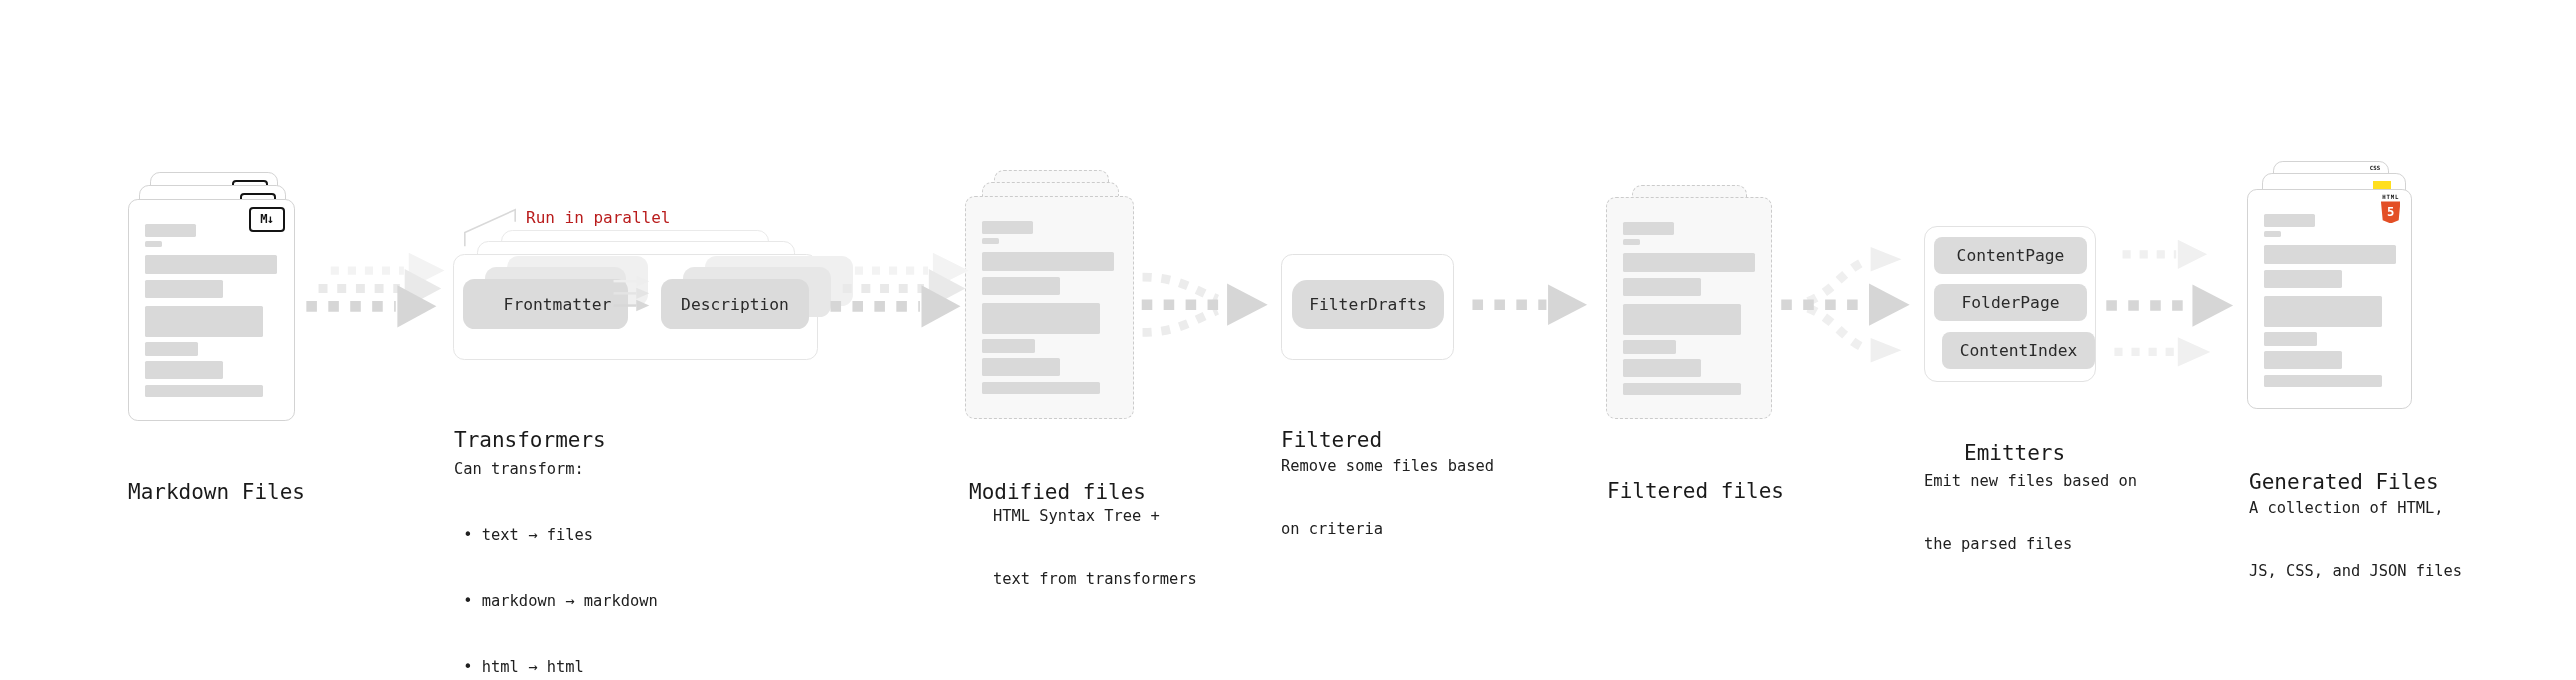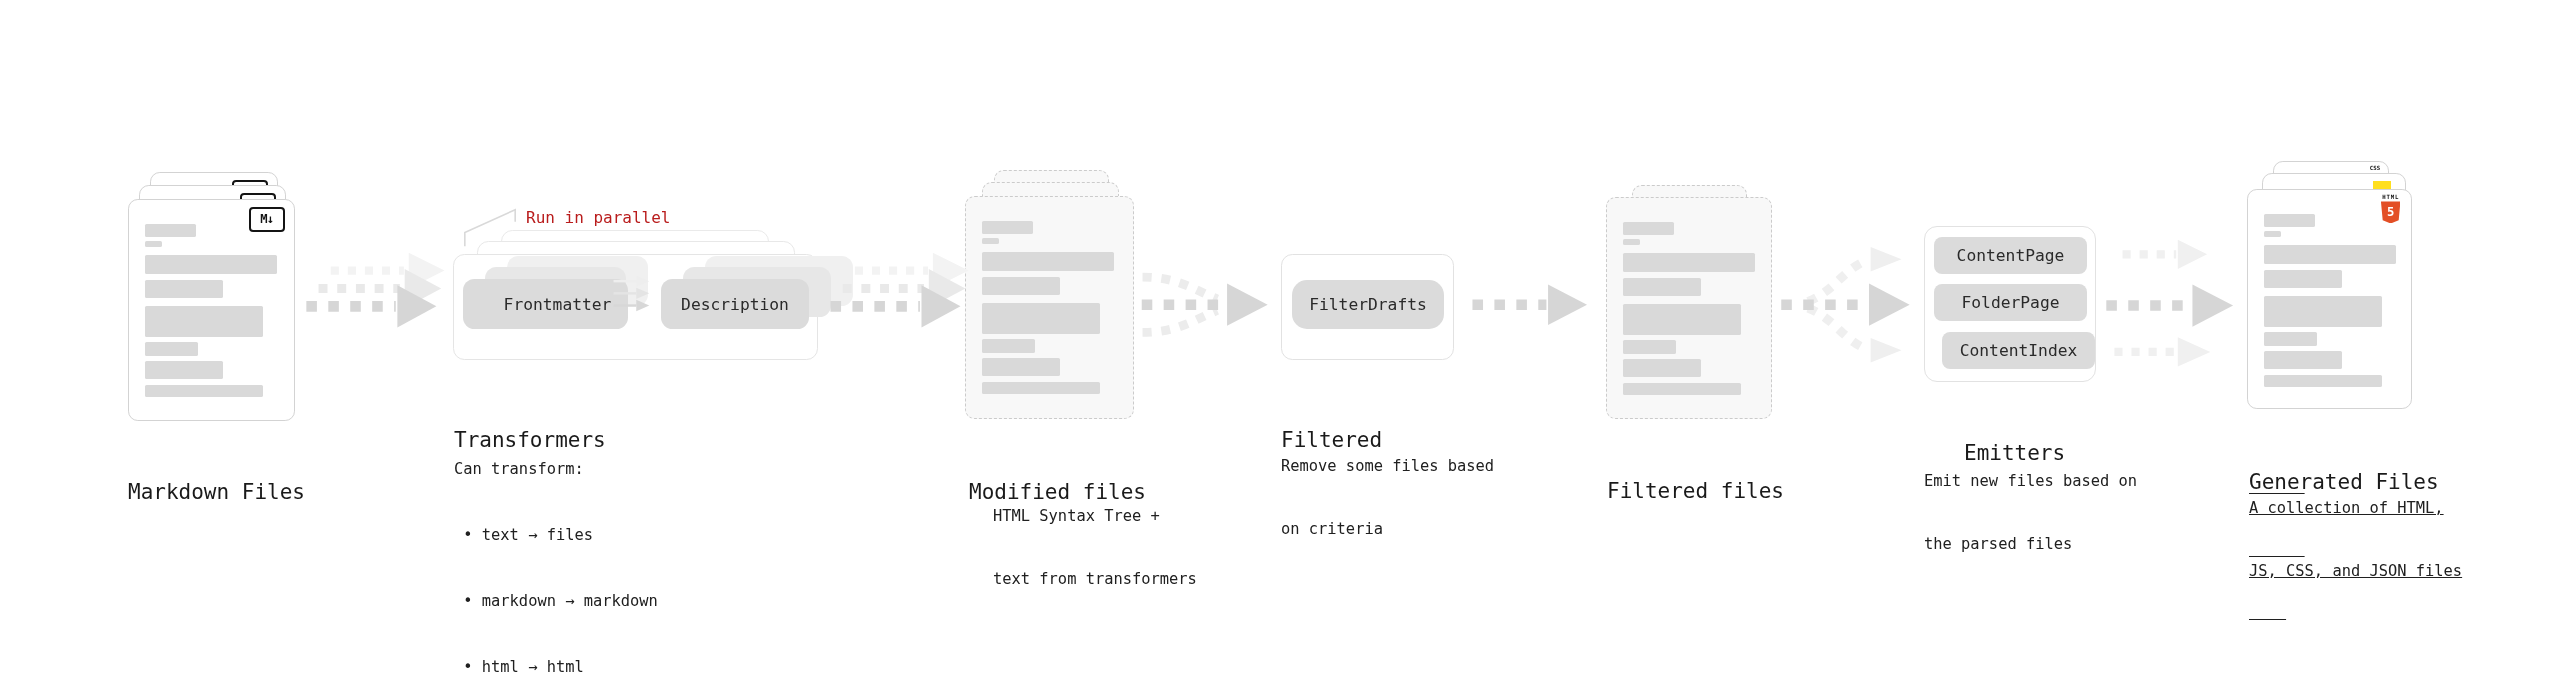--- a/index.html
+++ b/index.html
@@ -169,21 +169,21 @@
           <div class="bar" style="width: 17px; height: 5.7px; top: 41px;"></div>
           <div class="bar" style="width: 132px; height: 18.7px; top: 55px;"></div>
           <div class="bar" style="width: 78px; height: 18px; top: 80px;"></div>
           <div class="bar" style="width: 118px; height: 31px; top: 106px;"></div>
           <div class="bar" style="width: 53px; height: 14px; top: 142px;"></div>
           <div class="bar" style="width: 78px; height: 18px; top: 161px;"></div>
           <div class="bar" style="width: 118px; height: 12.2px; top: 185px;"></div>
         </div>
     </div>
     <div class="stage-label" style="left:2249px;top:422px;">Generated Files</div>
-    <div class="desc" style="left:2249px;top:456px;text-decoration:underline;">
+    <div class="desc" style="left:2249px;top:456px;">
       <div>A collection of HTML,</div>
       <div>JS, CSS, and JSON files</div>
     </div>
   </div>
 
   <svg class="overlay" width="2576" height="681" viewBox="0 0 3170 838">
     <defs>
       <g id="stackArrow">
         <line x1="30" y1="333" x2="120" y2="333" stroke="#f3f3f3" stroke-width="10" stroke-dasharray="10 11"></line>
         <polygon points="126,311 170,333 126,355" fill="#f3f3f3"></polygon>

